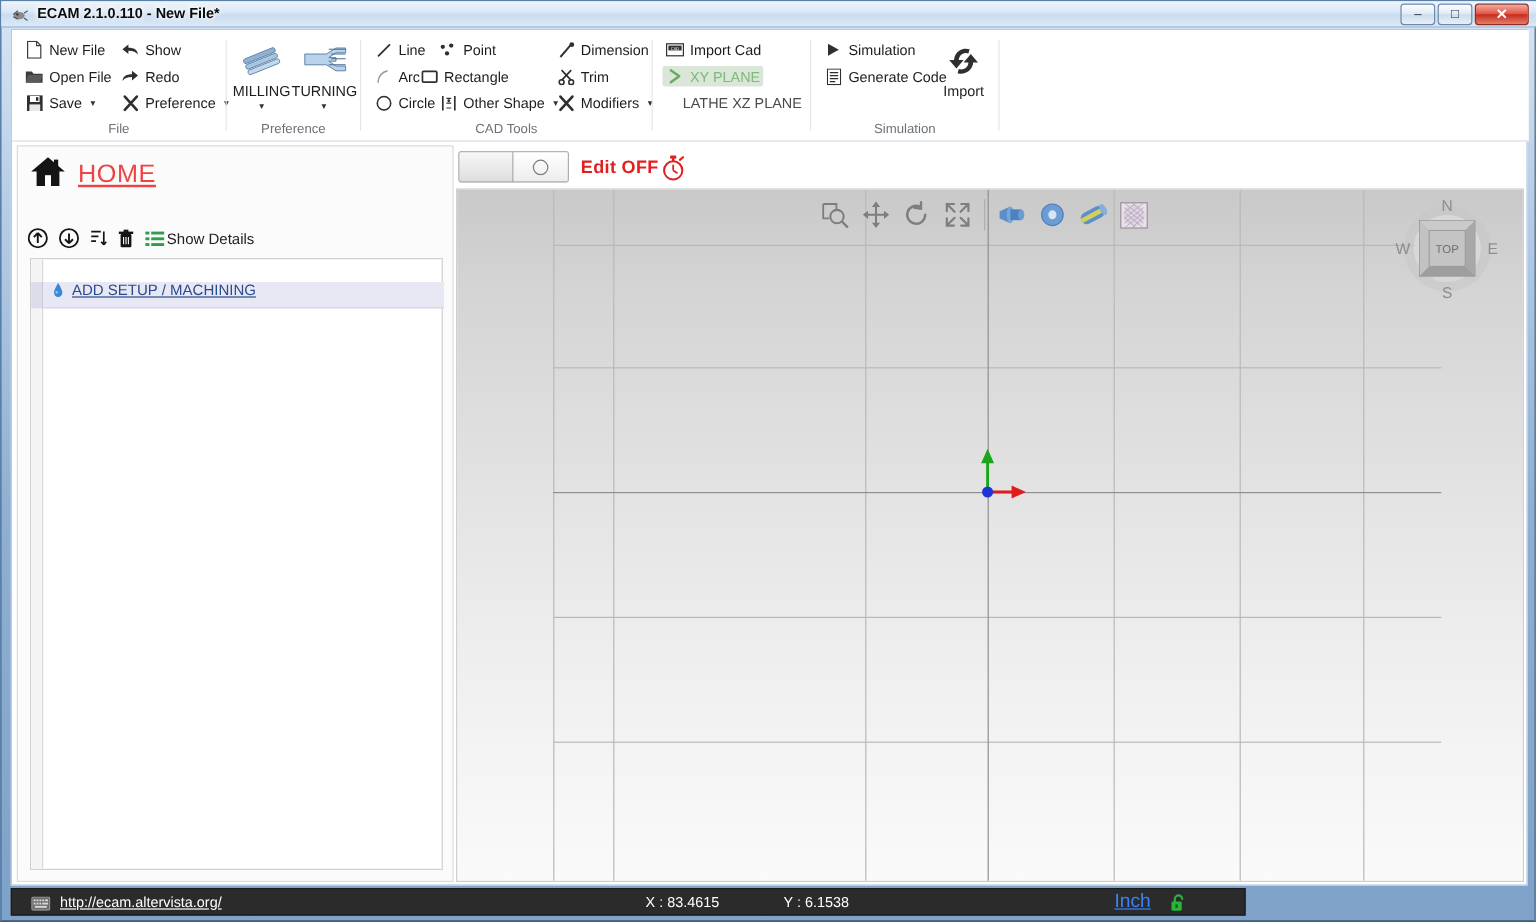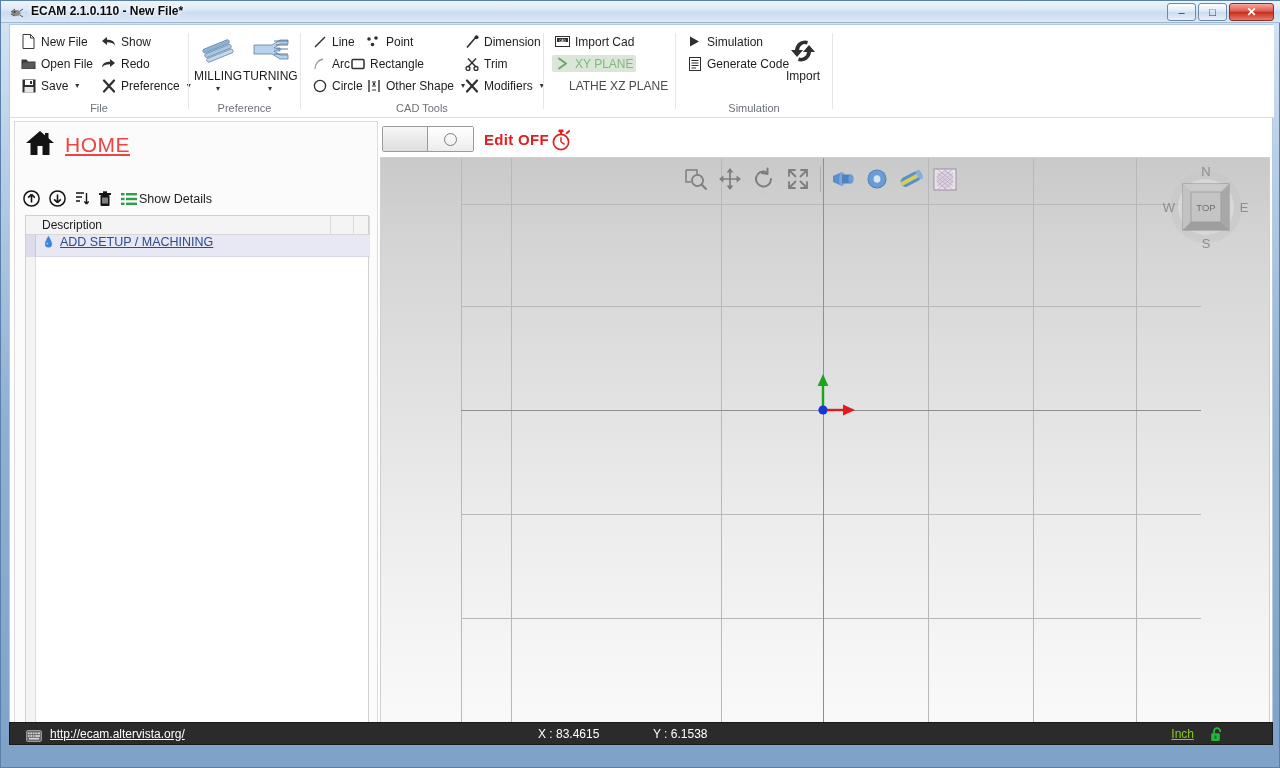--- a/index.html
+++ b/index.html
@@ -199,33 +199,33 @@
   #vp-sep { width: 1px; height: 26px; background: #aeaeae; margin: 0 3px; }
 
   #origin { position: absolute; }
 
   #navcube {
     position: absolute; right: 18px; top: 4px; width: 90px; height: 90px;
   }
 
   
   #statusbar {
-    position: absolute; left: 8px; top: 721px; width: 1264px; height: 23px;
+    position: absolute; left: 8px; top: 739px; width: 1029px; height: 23px;
     background: #2b2b2b; border: 1px solid #1a1a1a;
     display: flex; align-items: center; text-decoration: underline;
   }
   #status-link {
     position: absolute; left: 40px; font-size: 12px; color: #ffffff;
     text-decoration: underline; cursor: pointer;
   }
   #kbd-icon { position: absolute; left: 16px; top: 5px; cursor: pointer; }
   #status-x { position: absolute; left: 528px; font-size: 12px; color: #ffffff; }
   #status-y { position: absolute; left: 643px; font-size: 12px; color: #ffffff; }
   #status-unit {
-    position: absolute; right: 78px; font-size: 12px; color: #84cc16;
+    position: absolute; right: 78px; font-size: 16px; color: #3b82f6;
     text-decoration: underline; cursor: pointer;
   }
   #lock-icon { position: absolute; right: 48px; top: 4px; cursor: pointer; }
 </style>
 </head>
 <body>
 
 <div id="window-frame">
 
   <div id="titlebar">
@@ -532,25 +532,20 @@
               <rect x="5" y="5.8" width="11" height="2.4" fill="#2e9e4c"></rect>
               <rect x="0" y="10.6" width="3.5" height="2.4" fill="#2e9e4c"></rect>
               <rect x="5" y="10.6" width="11" height="2.4" fill="#2e9e4c"></rect>
             </svg>
           <span id="show-details-lbl">Show Details</span>
         </span>
       </div>
 
       <div id="tree">
         <div id="tree-gutter"></div>
-        <div id="tree-head">
-          <div class="th" id="th-desc">Description</div>
-          <div class="th" id="th-c1"></div>
-          <div class="th" id="th-c2"></div>
-        </div>
         <div id="tree-row-sel"></div>
         <div id="tree-row">
           <span style="margin-left:7px; display:flex;">
             <svg width="11" height="15" viewBox="0 0 11 15">
                 <path d="M5.5 0.8 C5.5 0.8 2 6.2 2 9 a3.5 3.5 0 0 0 7 0 C9 6.2 5.5 0.8 5.5 0.8 Z" fill="#3a87d8"></path>
                 <circle cx="4.3" cy="8.6" r="1.1" fill="#8dc2f0"></circle>
               </svg>
           </span>
           <span id="tree-row-label">ADD SETUP / MACHINING</span>
         </div>

